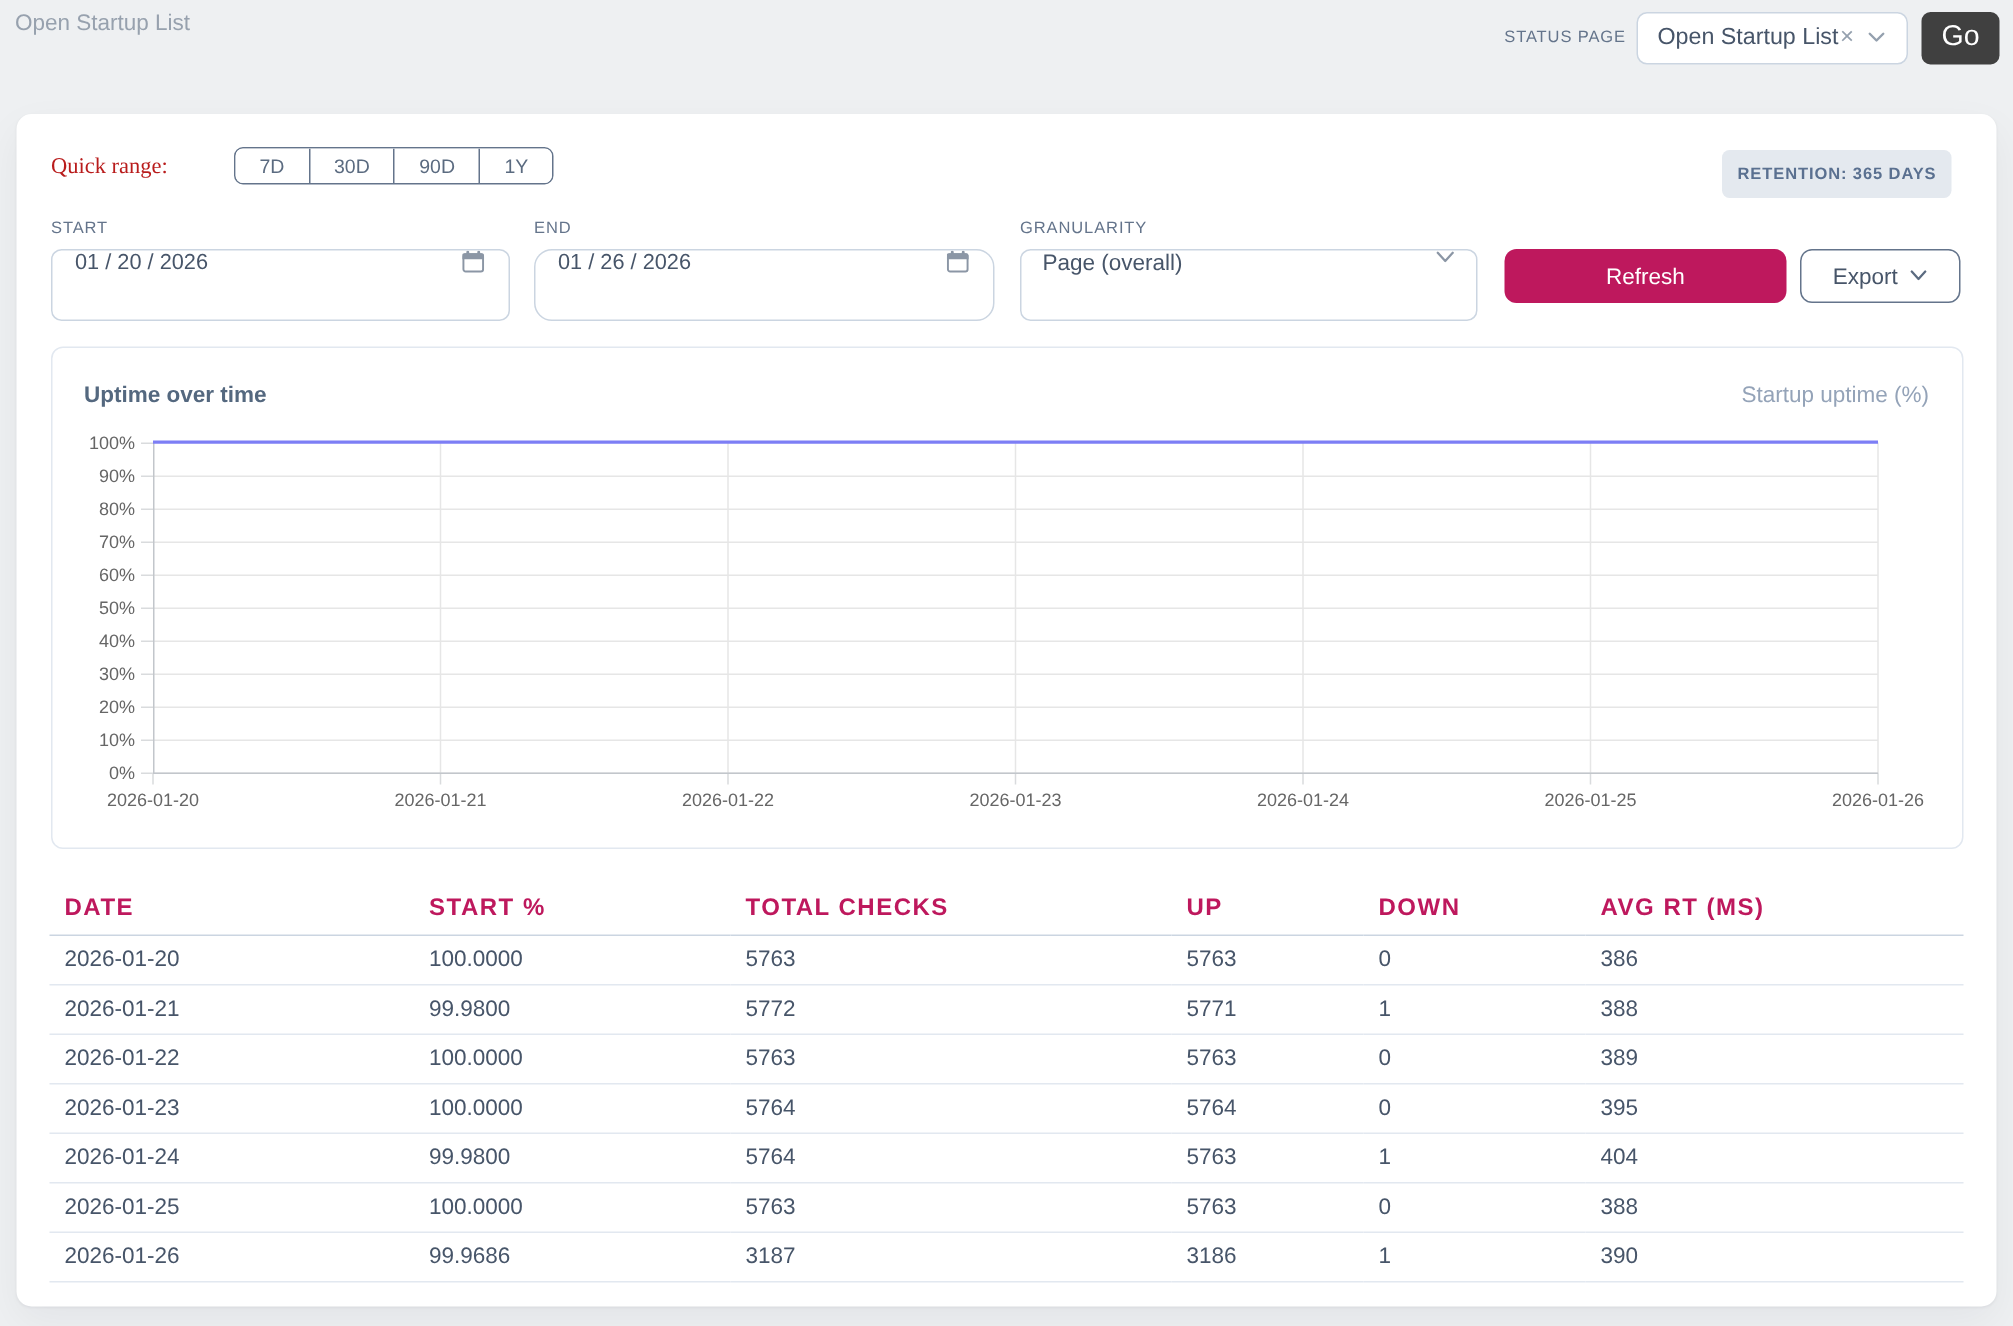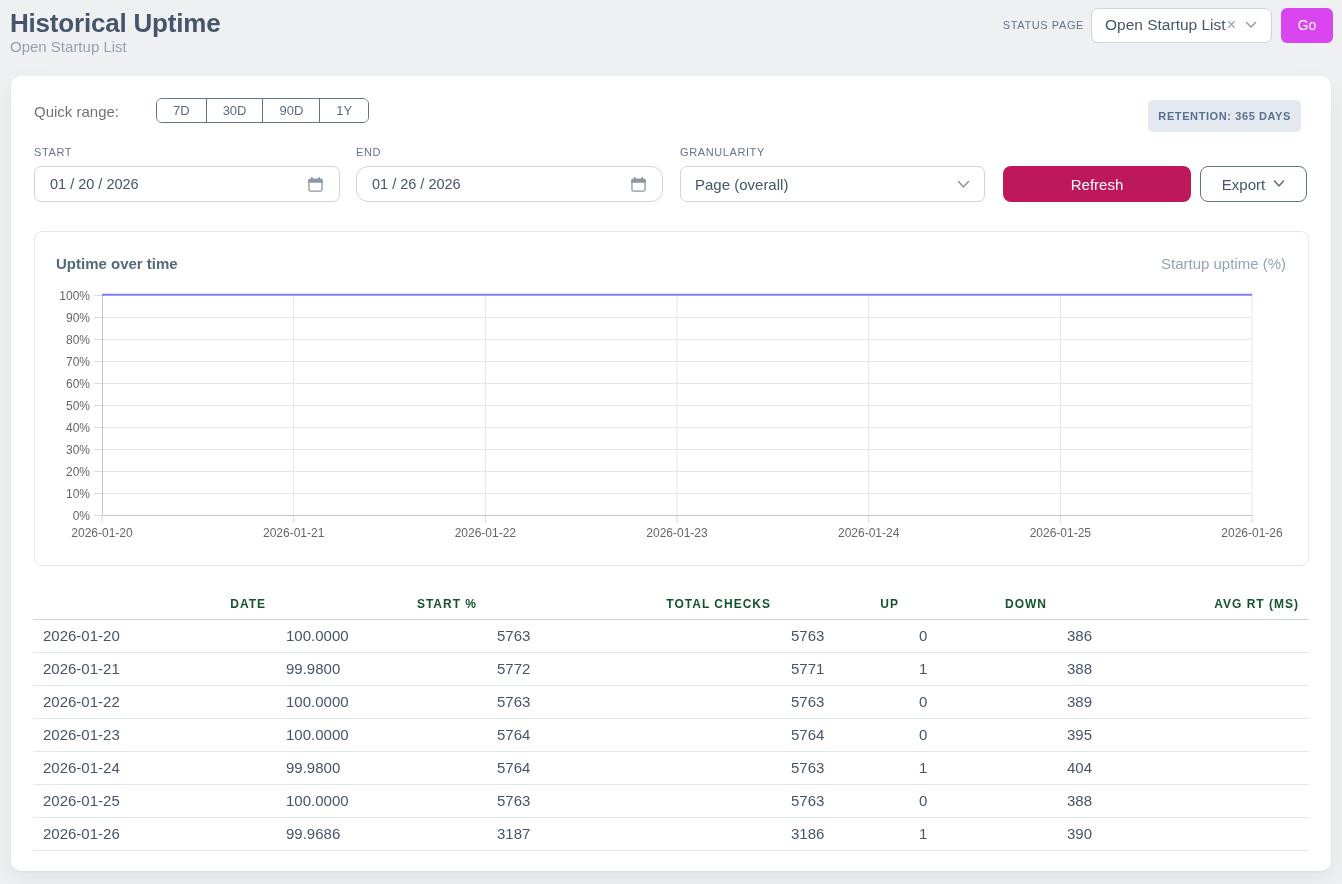--- a/index.html
+++ b/index.html
@@ -17,47 +17,47 @@
   .hdr .sub { font-size:15px; color:#97a1ae; margin-top:-1px; }
   .hdr-right { position:absolute; top:16px; right:9px; height:18px; display:flex; align-items:center; }
   .sp-label { font-size:11px; letter-spacing:0.6px; color:#64748b; margin-right:7px; }
   .sel-page {
     width:181px; height:35px; background:#fff; border:1px solid #cbd5e1; border-radius:7px;
     display:flex; align-items:center; padding:0 14px 0 13px; font-size:15.5px; color:#475569;
   }
   .sel-page .x { color:#94a0ae; font-size:16px; margin-left:1px; }
   .sel-page svg { margin-left:8px; }
   .btn-go {
-    width:52px; height:35px; margin-left:9px; background:#d946ef; border:none; border-radius:6px;
-    color:#fff; font-size:14px; font-family:inherit; display:flex; align-items:center; justify-content:center;
+    width:52px; height:35px; margin-left:9px; background:#404040; border:none; border-radius:6px;
+    color:#fff; font-size:19px; font-family:inherit; display:flex; align-items:center; justify-content:center;
   }
   
   .card {
     position:absolute; left:11px; top:76px; width:1320px; height:795px;
     background:#fff; border-radius:10px;
     box-shadow:0 1px 2px rgba(15,23,42,.05), 0 10px 28px rgba(15,23,42,.05);
   }
   
-  .qr-label { position:absolute; left:34px; top:103px; font-size:15px; color:#737373; }
+  .qr-label { position:absolute; left:34px; top:103px; font-size:15px; color:#b91c1c;font-family:Liberation Serif, serif; }
   .seg { position:absolute; left:128px; top:98px; height:25px; display:flex;
          border:1px solid #64748b; border-radius:6px; overflow:hidden;margin-left:28px; }
   .seg button {
     background:#fff; border:none; border-left:1px solid #64748b; color:#5b6b80;
     font-size:13px; font-family:inherit; padding:0 16px; height:100%;
   }
   .seg button:first-child { border-left:none; }
   .badge {
     position:absolute; right:41px; top:100px; height:22px; background:#e4e9ef; border-radius:5px;
     font-size:11px; font-weight:bold; letter-spacing:0.6px; color:#5a7090;
     display:flex; align-items:center; padding:16px 10px;
   }
   
   .flabel { position:absolute; font-size:11px; letter-spacing:0.6px; color:#64748b; top:146px; }
-  .fbox { position:absolute; top:166px; height:36px; background:#fff; border:1px solid #cbd5e1;
-          border-radius:7px; display:flex; align-items:center; font-size:14.5px; color:#475569; }
+  .fbox { position:absolute; top:166px; height:48px; background:#fff; border:1px solid #cbd5e1;
+          border-radius:7px; display:flex; font-size:14.5px; color:#475569; }
   .fbox .grow { flex:1; }
   #lab-start { left:34px; } #lab-end { left:356px; } #lab-gran { left:680px; }
   #f-start { left:34px;  width:306px; padding:0 16px 0 15px; }
   #f-end   { left:356px; width:307px; padding:0 16px 0 15px;border-radius:12px; }
   #f-gran  { left:680px; width:305px; padding:0 14px; font-size:15px; }
   .btn-refresh {
     position:absolute; left:1003px; top:166px; width:188px; height:36px;
     background:#be185d; border:none; border-radius:8px; color:#fff; font-size:15px; font-family:inherit;
   }
   .btn-export {
@@ -65,28 +65,27 @@
     background:#fff; border:1px solid #64748b; border-radius:8px; color:#475569; font-size:15px;
     font-family:inherit; display:flex; align-items:center; justify-content:center; gap:8px;
   }
   
   .chart-card { position:absolute; left:34px; top:231px; width:1275px; height:335px;
                 border:1px solid #e2e8f0; border-radius:8px; background:#fff; }
   .chart-title { position:absolute; left:21px; top:23px; font-size:15px; font-weight:bold; color:#54687f; }
   .chart-right { position:absolute; right:22px; top:23px; font-size:15px; color:#94a3b8; }
   
   .tbl { position:absolute; left:33px; top:589px; width:1276px; border-collapse:collapse; table-layout:fixed; }
-  .tbl th { font-size:12px; font-weight:bold; letter-spacing:1px; color:#14532d; text-align:right;
+  .tbl th { font-size:16px; font-weight:bold; letter-spacing:1px; color:#be185d; text-align:left;
             padding:8px 10px; border-bottom:1px solid #cbd5e1; }
   .tbl td { font-size:15px; line-height:16px; color:#475569; padding:8px 10px; border-bottom:1px solid #e2e8f0; }
 </style>
 </head>
 <body>
   <div class="hdr">
-    <h1>Historical Uptime</h1>
     <div class="sub">Open Startup List</div>
   </div>
   <div class="hdr-right">
     <span class="sp-label">STATUS PAGE</span>
     <div class="sel-page">
       <span>Open Startup List</span>
       <span class="x">×</span>
       <span style="flex:1"></span>
       <svg width="12" height="8" viewBox="0 0 12 8">
         <path d="M1.5 1.5 L6 6 L10.5 1.5" fill="none" stroke="#94a0ae" stroke-width="1.6" stroke-linecap="round" stroke-linejoin="round"></path>

